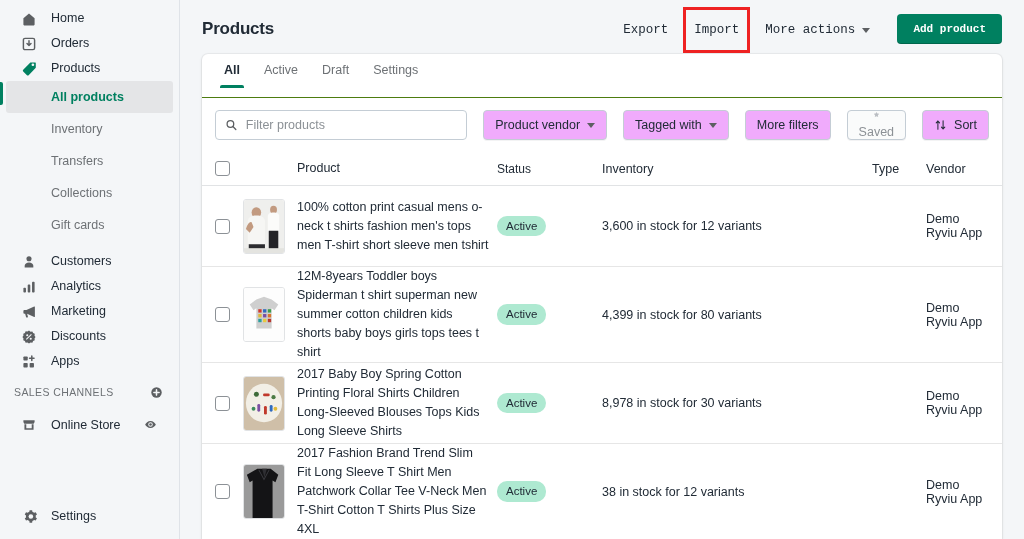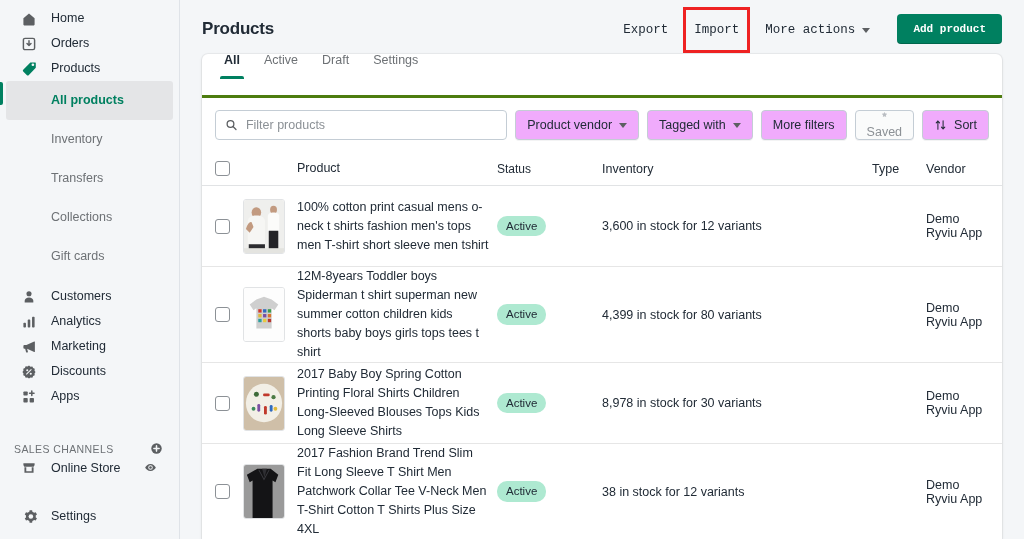--- a/index.html
+++ b/index.html
@@ -37,43 +37,43 @@
     margin-right: 13px;
     color: #5c5f62;
   }
   .nav-item .lbl {
     font-size: 12.5px; color: #212b36; line-height: 1;
   }
   .nav-item.active-parent .ico { color: #008060; }
 
   .sub-item {
     display: flex; align-items: center;
-    height: 39px;
+    height: 32px;
     padding-left: 45px;
     margin: 0 6px;
     border-radius: 3px;
     cursor: pointer;
     position: relative;
   }
   .sub-item .lbl { font-size: 12.5px; color: #6d7175; line-height: 1; }
   .sub-item.selected { background: #e4e5e7; }
   .sub-item.selected .lbl { color: #008060; font-weight: bold; }
   .sel-bar {
     position: absolute; left: -6px; top: 1px;
     width: 3px; height: 23px; background: #008060;
     border-radius: 0 2px 2px 0;
   }
 
   .nav-gap { height: 8px; }
 
   .section-hdr {
-    display: flex; align-items: flex-end; justify-content: space-between;
+    display: flex; align-items: flex-start; justify-content: space-between;
     padding: 0 16px 0 14px;
     height: 26px;
-    margin-top: 20px;
+    margin-top: 12px;
   }
   .section-hdr .t {
     font-size: 10.5px; letter-spacing: .4px; color: #6d7175; text-transform: uppercase;
   }
   .section-hdr .plus { color: #5c5f62; display:flex; cursor:pointer; }
 
   .store-row {
     display: flex; align-items: center;
     height: 25px; padding: 0 16px 0 14px; margin: 0 6px;
     border-radius: 3px; cursor: pointer;
@@ -120,37 +120,37 @@
   
   .card {
     margin: 0 22px 0 22px;
     background: #fff;
     border-radius: 6px 6px 0 0;
     box-shadow: 0 0 0 1px rgba(63,63,68,.05), 0 1px 3px 0 rgba(63,63,68,.15);
     height: 485px;
     overflow: hidden;
   }
   .tabs {
-    display: flex; align-items: flex-start;
+    display: flex; align-items: center;
     height: 44px; padding: 0 10px;
-    border-bottom: 3px solid #4d7c0f;
+    border-bottom: 1px solid #4d7c0f;
   }
   .tab {
     font-size: 12.5px; color: #6d7175;
     padding: 0 10px 11px 10px; margin: 0 2px;
     cursor: pointer; position: relative; line-height: 1;
   }
   .tab.active { color: #212b36; font-weight: bold; }
   .tab.active::after {
     content: ""; position: absolute; left: 6px; right: 6px; bottom: -1px;
     height: 3px; background: #008060; border-radius: 2px 2px 0 0;
   }
 
   .filterbar {
-    display: flex; align-items: center; gap: 8px;
+    display: flex; align-items: center; gap: 16px;
     padding: 10px 13px; height: 54px;
   }
   .searchbox {
     flex: 1; height: 30px; display: flex; align-items: center;
     border: 1px solid #c4cdd5; border-radius: 4px; padding: 0 9px;
     background: #fff; max-width: 332px;
   }
   .searchbox svg { margin-right: 8px; }
   .searchbox input {
     border: none; outline: none; font-size: 12.5px; width: 100%;

